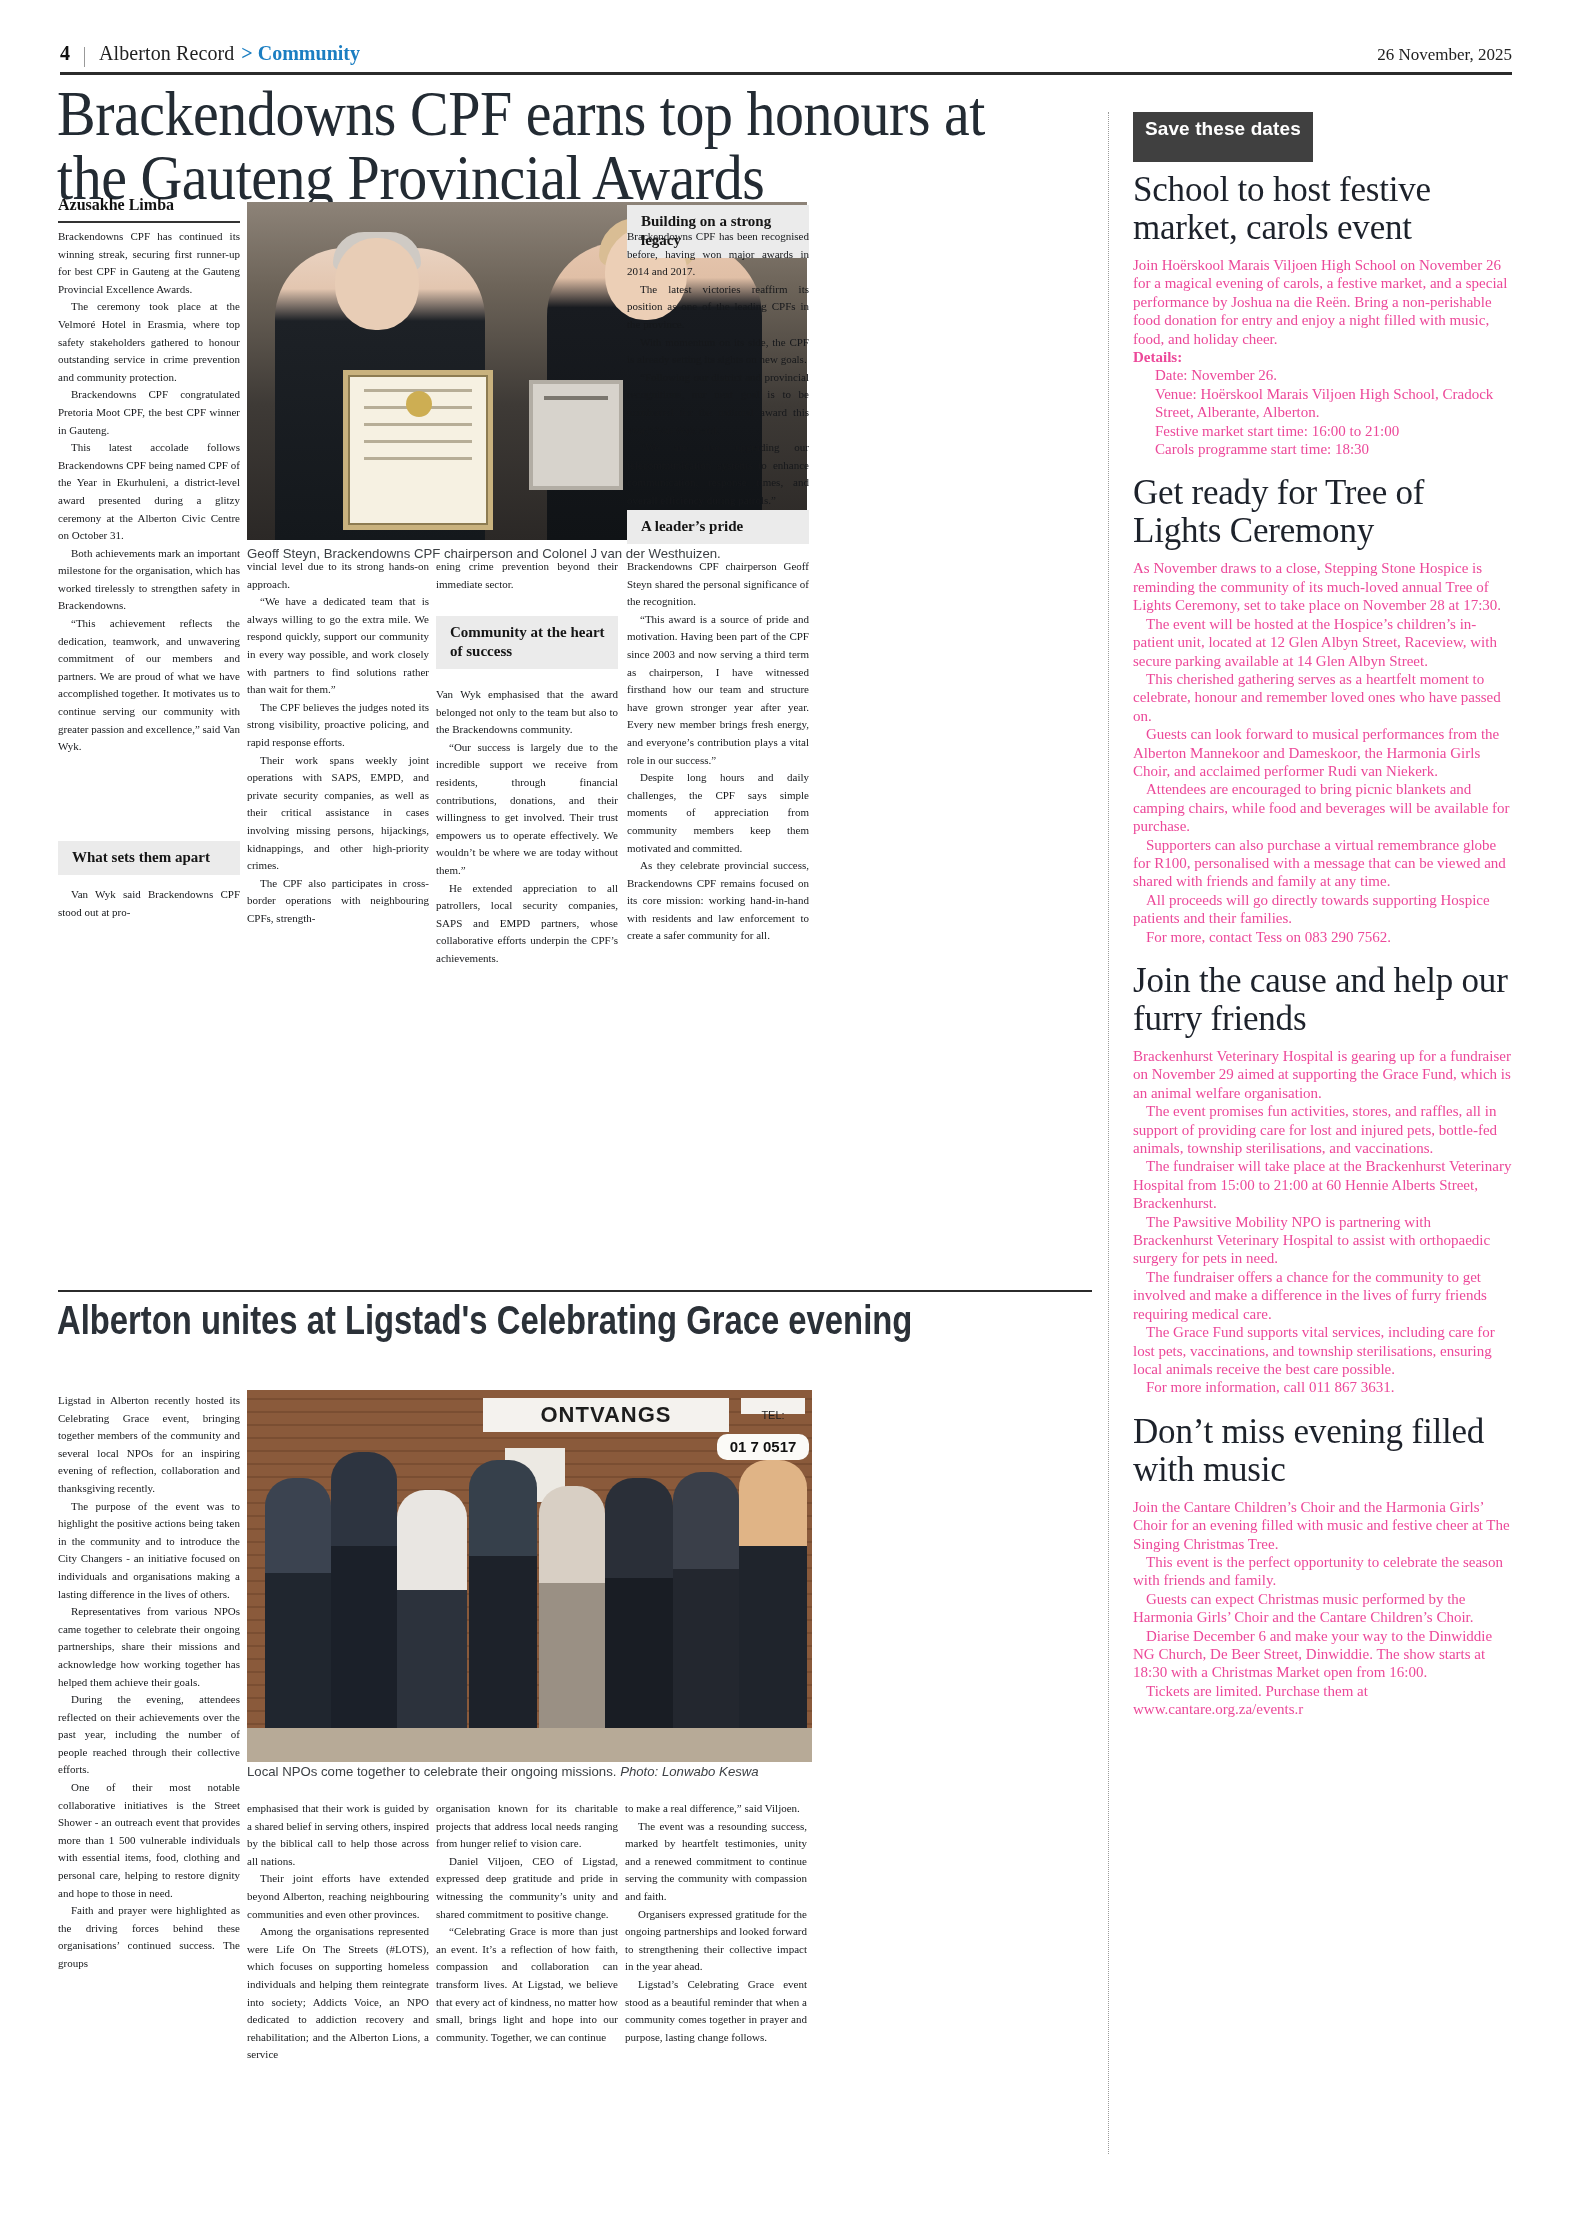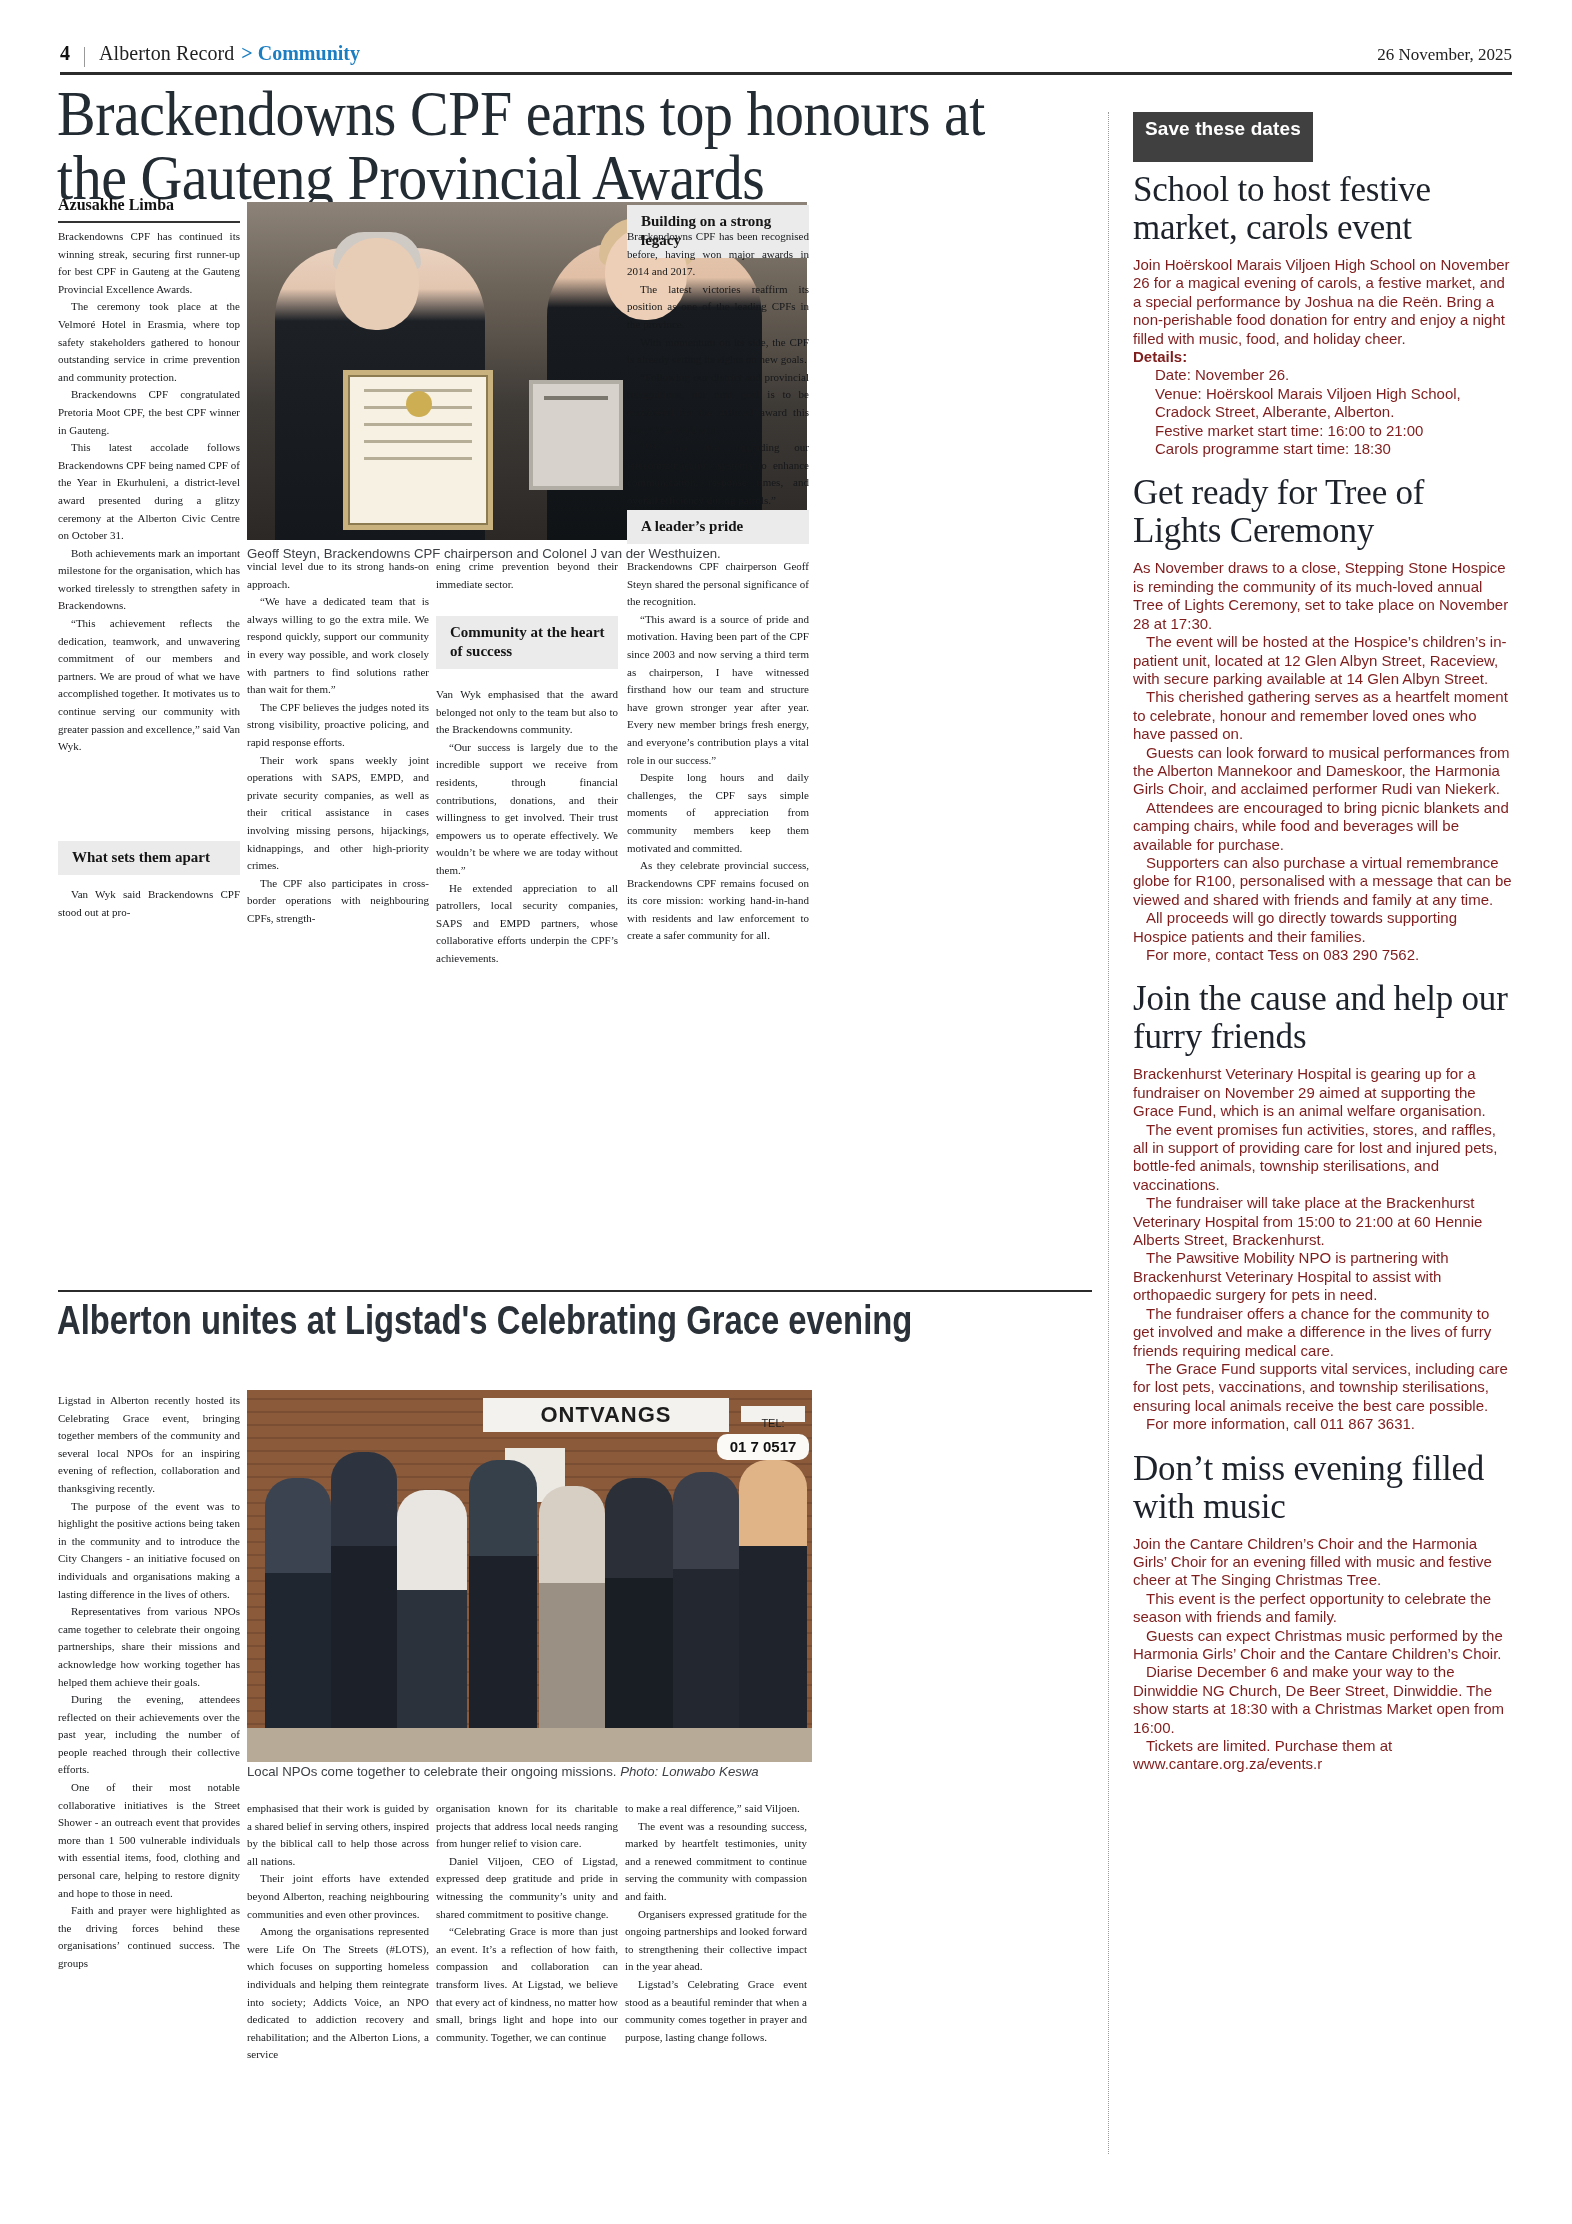--- a/index.html
+++ b/index.html
@@ -123,21 +123,21 @@
   .photo2 {
     position:absolute; left:247px; top:1390px; width:565px; height:372px;
     overflow:hidden; background:#6f4a33;
   }
   .photo2 .brick { position:absolute; inset:0;
      background:repeating-linear-gradient(0deg,#8a5a3b 0 11px,#7a4e32 11px 13px),
                 linear-gradient(180deg,rgba(255,240,210,.25),rgba(0,0,0,.35)); }
   .photo2 .sign { position:absolute; left:236px; top:8px; width:246px; height:34px;
      background:#f4f2ee; color:#1d1d1d; font-family:"Liberation Sans",sans-serif;
      font-weight:bold; font-size:22px; letter-spacing:1px; text-align:center; line-height:34px; }
-  .photo2 .tel { position:absolute; left:494px; top:16px; width:64px; height:16px;
+  .photo2 .tel { position:absolute; left:494px; top:8px; width:64px; height:16px;
      background:#f4f2ee; color:#1d1d1d; font-family:"Liberation Sans",sans-serif;
      font-size:11px; text-align:center; line-height:34px; }
   .photo2 .phone { position:absolute; left:470px; top:44px; width:92px; height:26px;
      background:#fbfaf7; color:#111; font-family:"Liberation Sans",sans-serif;
      font-size:15px; font-weight:bold; text-align:center; line-height:26px;border-radius:10px; }
   .photo2 .sign2 { position:absolute; left:258px; top:58px; width:60px; height:54px;
      background:#ece9e3; }
   .photo2 .floor { position:absolute; left:0; bottom:0; width:100%; height:34px; background:#b7aa97; }
   .photo2 .pp { position:absolute; bottom:34px; border-radius:28px 28px 0 0; }
   .caption em { font-style:italic; }
@@ -157,22 +157,22 @@
     display:inline-block; background:#404040; color:#fff;
     font-family:"Liberation Sans", sans-serif; font-weight:bold;
     font-size:19px; padding:6px 12px 22px; letter-spacing:0.1px;
   }
   .side-h {
     font-family:"Liberation Serif", serif;
     font-size:35px; line-height:38px; color:#1d222b; font-weight:400;
     margin:9px 0 9px 0; letter-spacing:-0.2px;
   }
   .side-body {
-    font-family:Liberation Sans, sans-serif;
-    font-size:15px; line-height:18.4px; color:#7f1d1d; text-align:left;
+    font-family:Liberation Serif, serif;
+    font-size:15px; line-height:18.4px; color:#ec4899; text-align:left;
   }
   .side-body p { margin:0; text-indent:13px; }
   .side-body p.first { text-indent:0; }
   .side-body p.hang { text-indent:0; padding-left:22px; }
   .side-body b { font-weight:bold; }
   .side-block { margin-bottom:16px; }
 </style>
 </head>
 <body>
 

